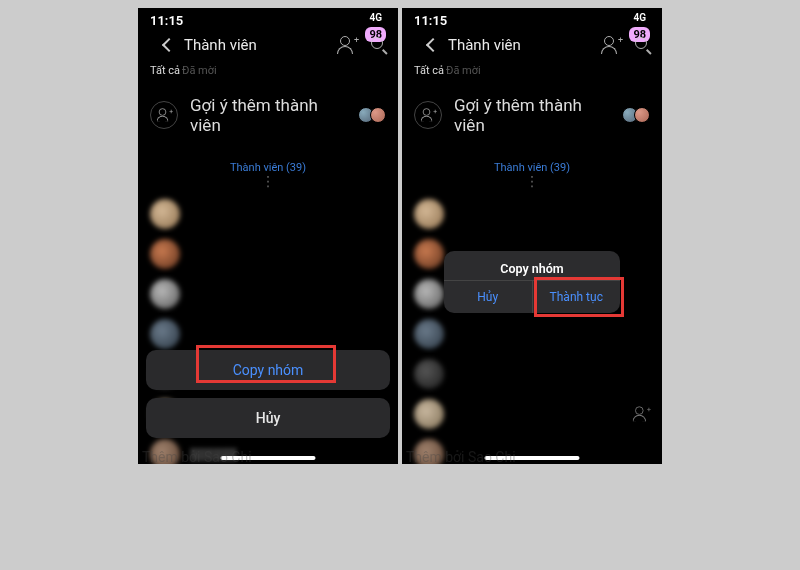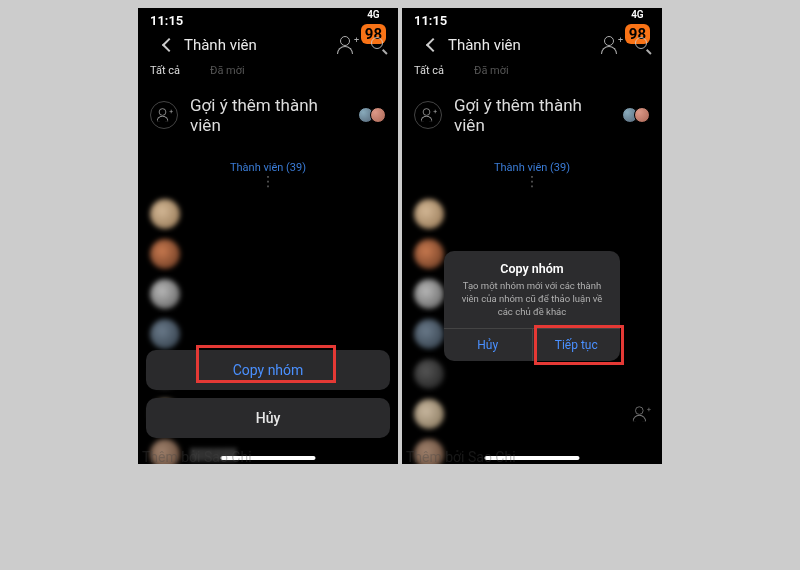--- a/index.html
+++ b/index.html
@@ -42,25 +42,25 @@
     display: flex; gap: 1px; align-items: flex-end;
   }
   .signal-dots span {
     width: 2px; background: #fff; display: inline-block;
   }
   .signal-dots span:nth-child(1){height:3px}
   .signal-dots span:nth-child(2){height:5px}
   .signal-dots span:nth-child(3){height:7px}
   .signal-dots span:nth-child(4){height:9px;background:#666}
   .battery-badge {
-    background: #f97316;
+    background: #f0abfc;
     color: #000;
     border-radius: 6px;
     padding: 1px 4px;
-    font-size: 15px;
+    font-size: 11px;
     font-weight: 700;
   }
   
   .header {
     display: flex;
     align-items: center;
     padding: 6px 10px 10px 26px;
     gap: 10px;
   }
   .back-chevron {
@@ -110,21 +110,21 @@
     content: "";
     position: absolute;
     width: 6px; height: 1.5px;
     background: #ccc;
     transform: rotate(45deg);
     bottom: 2px; right: 0;
   }
   
   .tabs {
     display: flex;
-    gap: 30px;
+    gap: 2px;
     padding: 0 12px 8px 12px;
     font-size: 11px;
   }
   .tab { color: #555; }
   .tab.active { color: #ddd; }
   
   .suggest-row {
     display: flex;
     align-items: center;
     padding: 10px 12px;
@@ -442,24 +442,23 @@
       <div class="member-row">
           <div class="avatar av8"></div>
         </div>
       <div class="member-row">
           <div class="avatar av4"></div>
         </div>
     </div>
 
     <div class="modal">
       <div class="modal-title">Copy nhóm</div>
-      <div class="modal-desc">Tạo một nhóm mới với các thành viên của nhóm cũ để thảo luận về các chủ đề khác</div>
       <div class="modal-actions">
         <div class="modal-btn">Hủy</div>
-        <div class="modal-btn">Tiếp tục</div>
+        <div class="modal-btn">Thành tục</div>
       </div>
       <div class="highlight-red" style="bottom:-4px; right:-4px; width:90px; height:40px;"></div>
     </div>
 
     <div class="home-indicator"></div>
     <div class="footer-text" style="bottom:-1px; opacity:0.35;">Thêm bởi Sao Chi</div>
   </div>
 
 </div>
 

